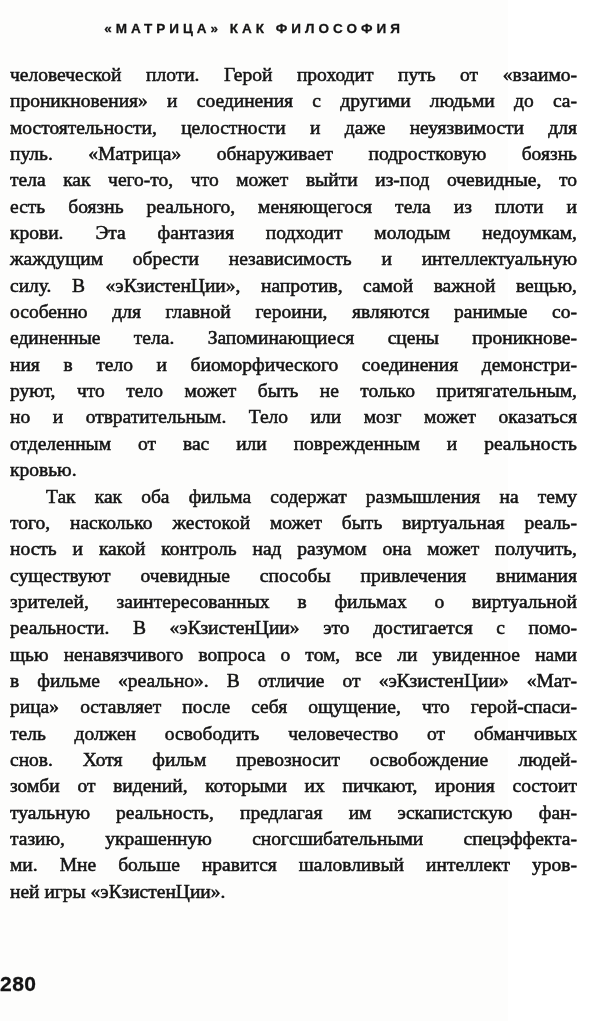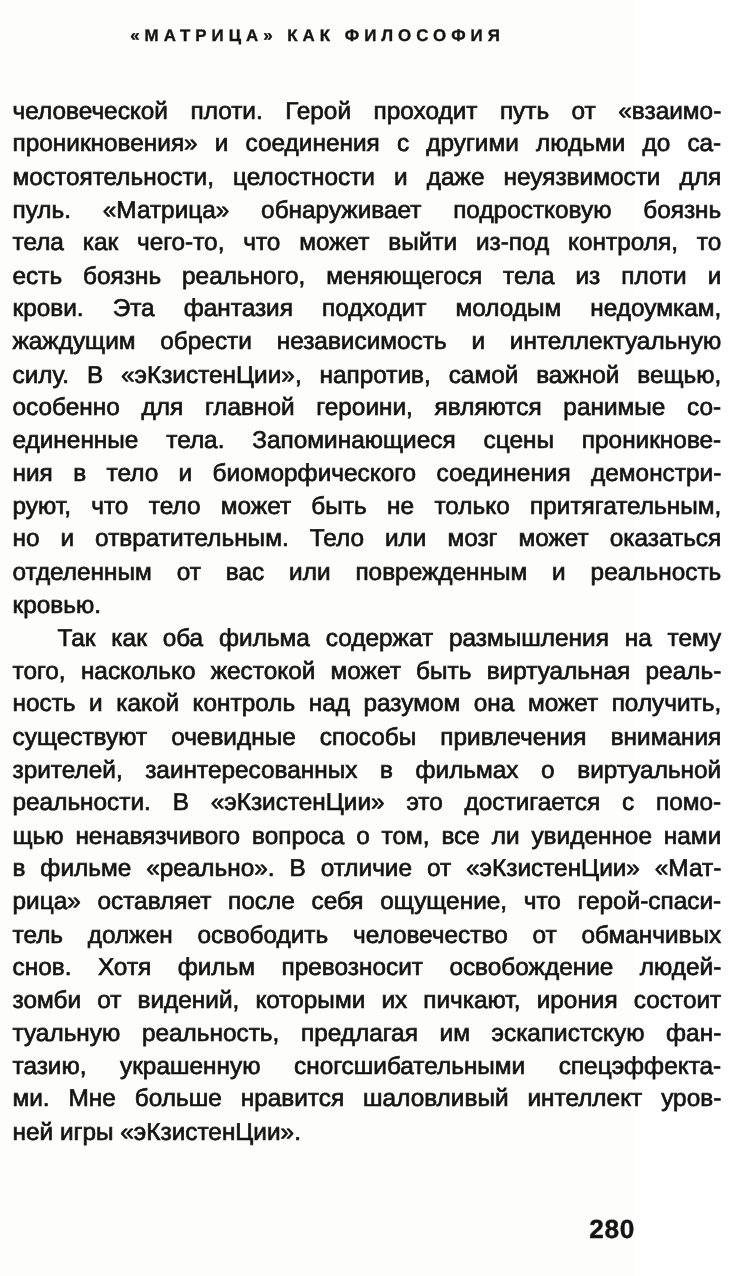--- a/index.html
+++ b/index.html
@@ -25,62 +25,63 @@
     right: 0;
     text-align: center;
     font-size: 13.5px;
     font-weight: 700;
     letter-spacing: 4px;
     -webkit-text-stroke: 0.3px currentColor;
     white-space: nowrap;
   }
   .body-text {
     position: absolute;
-    top: 76px;
+    top: 62px;
     left: 10px;
     width: 567px;
+    font-family: Liberation Serif, serif;
   }
   .line {
     font-size: 19.5px;
     line-height: 26.35px;
     text-align: justify;
     text-align-last: justify;
     -webkit-text-stroke: 0.55px currentColor;
     white-space: normal;
   }
   .line.indent {
     text-indent: 36px;
   }
   .line.para-end {
     text-align-last: left;
   }
   .page-number {
     position: absolute;
     top: 972px;
     left: 0;
     right: 0;
-    text-align: right;
+    text-align: left;
     font-size: 21px;
     font-weight: 700;
     letter-spacing: 0.5px;
     -webkit-text-stroke: 0.3px currentColor;
   }
 </style>
 </head>
 <body>
 
 <div class="page">
   <div class="running-header">«МАТРИЦА» КАК ФИЛОСОФИЯ</div>
 
   <div class="body-text">
       <div class="line">человеческой плоти. Герой проходит путь от «взаимо-</div>
       <div class="line">проникновения» и соединения с другими людьми до са-</div>
       <div class="line">мостоятельности, целостности и даже неуязвимости для</div>
       <div class="line">пуль. «Матрица» обнаруживает подростковую боязнь</div>
-      <div class="line">тела как чего-то, что может выйти из-под контроля, то</div>
+      <div class="line">тела как чего-то, что может выйти из-под очевидные, то</div>
       <div class="line">есть боязнь реального, меняющегося тела из плоти и</div>
       <div class="line">крови. Эта фантазия подходит молодым недоумкам,</div>
       <div class="line">жаждущим обрести независимость и интеллектуальную</div>
       <div class="line">силу. В «эКзистенЦии», напротив, самой важной вещью,</div>
       <div class="line">особенно для главной героини, являются ранимые со-</div>
       <div class="line">единенные тела. Запоминающиеся сцены проникнове-</div>
       <div class="line">ния в тело и биоморфического соединения демонстри-</div>
       <div class="line">руют, что тело может быть не только притягательным,</div>
       <div class="line">но и отвратительным. Тело или мозг может оказаться</div>
       <div class="line">отделенным от вас или поврежденным и реальность</div>

